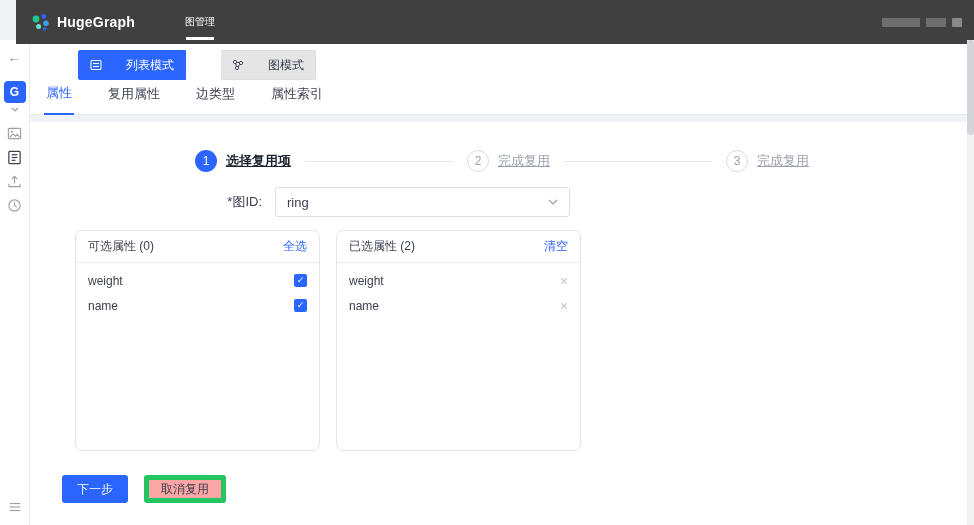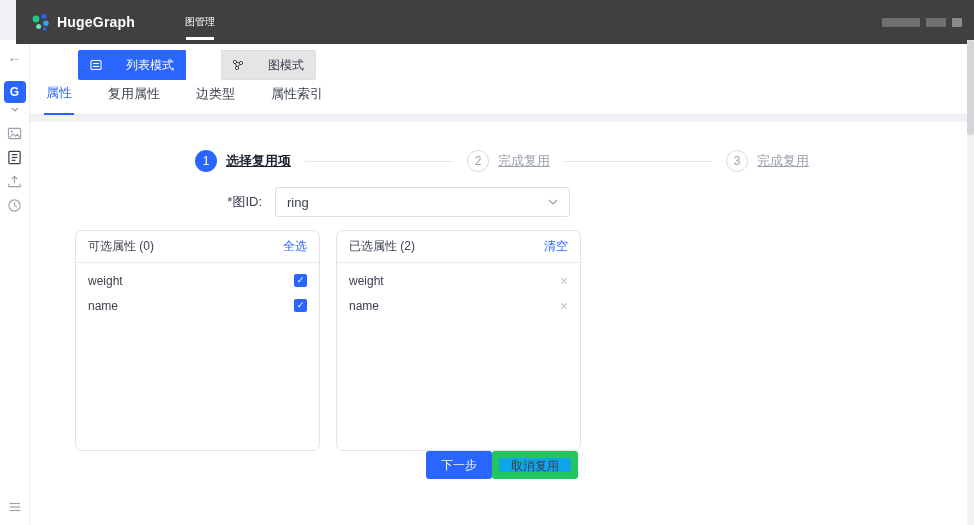--- a/index.html
+++ b/index.html
@@ -74,25 +74,25 @@
     justify-content:space-between; padding:0 12px; flex:none; }
   .t-title { font-size:12px; color:#3c4150; }
   .t-action { font-size:12px; color:#2b65ff; cursor:pointer; }
   .t-body { flex:1; overflow:hidden; padding-top:5px; }
   .t-item { height:25px; display:flex; align-items:center; justify-content:space-between;
     padding:0 12px; font-size:12px; color:#3c4150; }
   .checkbox { width:13px; height:13px; border-radius:2px; background:#2b65ff; color:#fff;
     font-size:9px; line-height:1; display:flex; align-items:center; justify-content:center; cursor:pointer; }
   .remove-x { color:#c2c6cd; font-size:14px; line-height:1; cursor:pointer; }
 
-  .footer { display:flex; justify-content:center; gap:0; }
+  .footer { display:flex; justify-content:flex-start; gap:16px; margin-top:24px; }
   .btn-primary { background:#2b65ff; color:#fff; font-size:12px; height:28px; padding:0 15px;
     border:none; border-radius:3px; cursor:pointer; font-family:inherit; }
-  .btn-plain { background:#0ea5e9; color:#3c4150; font-size:12px; height:28px; padding:0 12px;
-    border:7px solid #22c55e; border-radius:3px; cursor:pointer; font-family:inherit; }
+  .btn-plain { background:#fca5a5; color:#3c4150; font-size:12px; height:28px; padding:0 12px;
+    border:5px solid #22c55e; border-radius:3px; cursor:pointer; font-family:inherit; }
 
   
   .scroll-track { position:fixed; top:40px; right:0; bottom:0; width:7px; background:#f1f2f4; z-index:40; }
   .scroll-thumb { width:7px; height:95px; background:#d3d5d9; border-radius:3px; }
 </style>
 </head>
 <body>
 
 <div class="header">
   <div class="logo">

